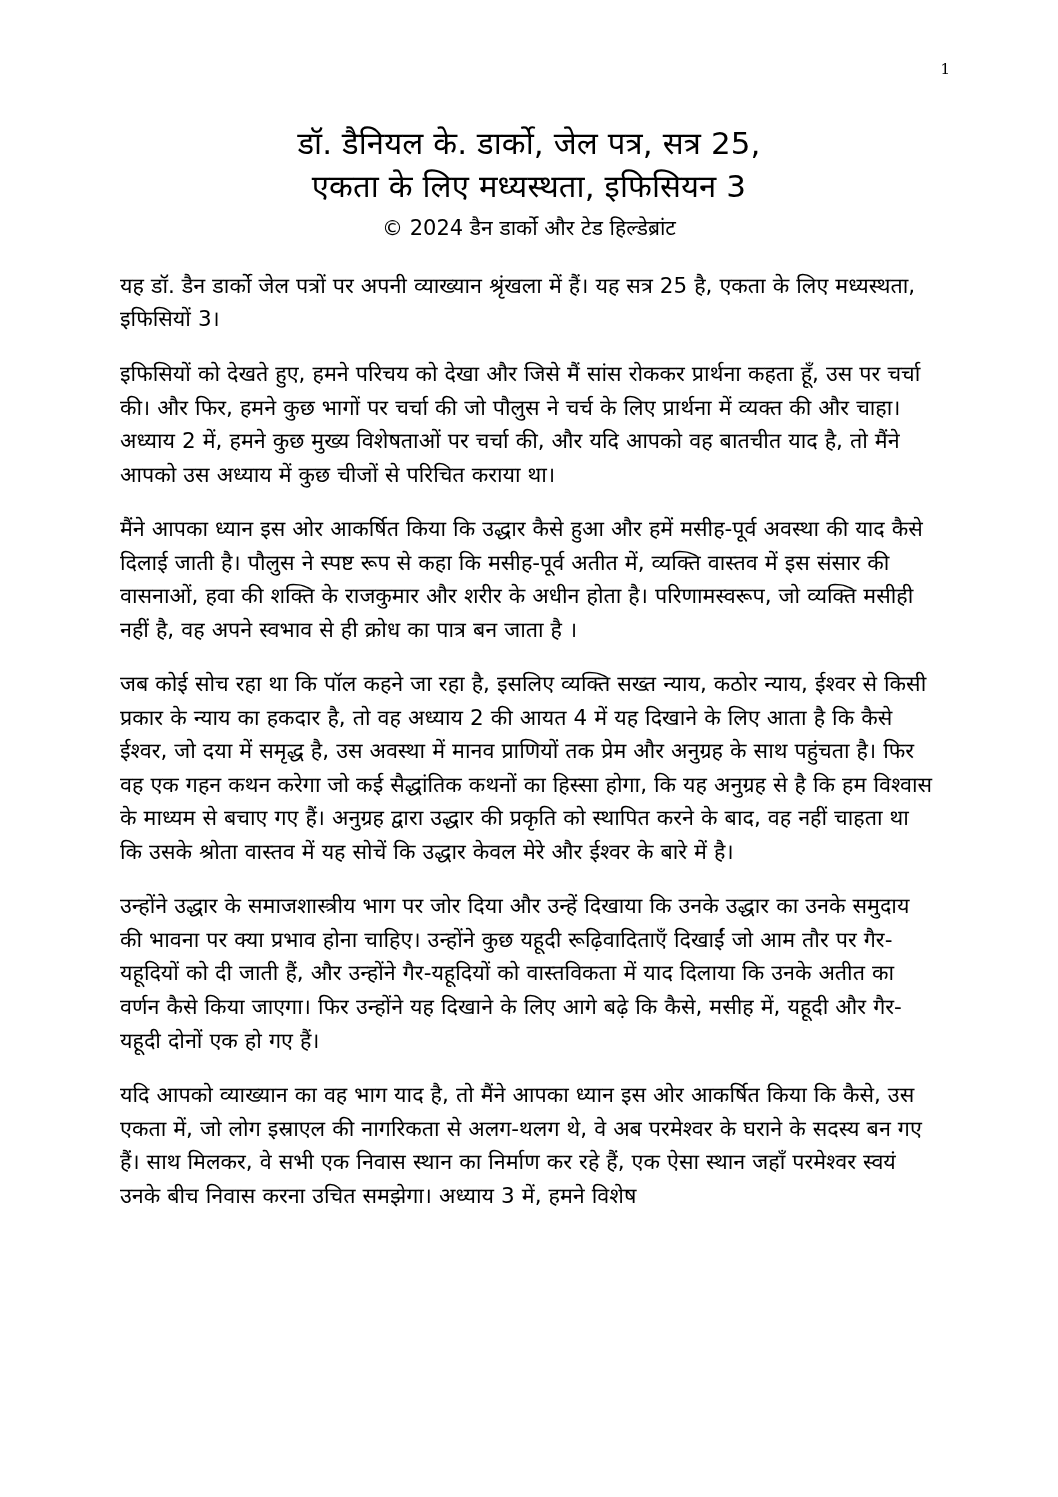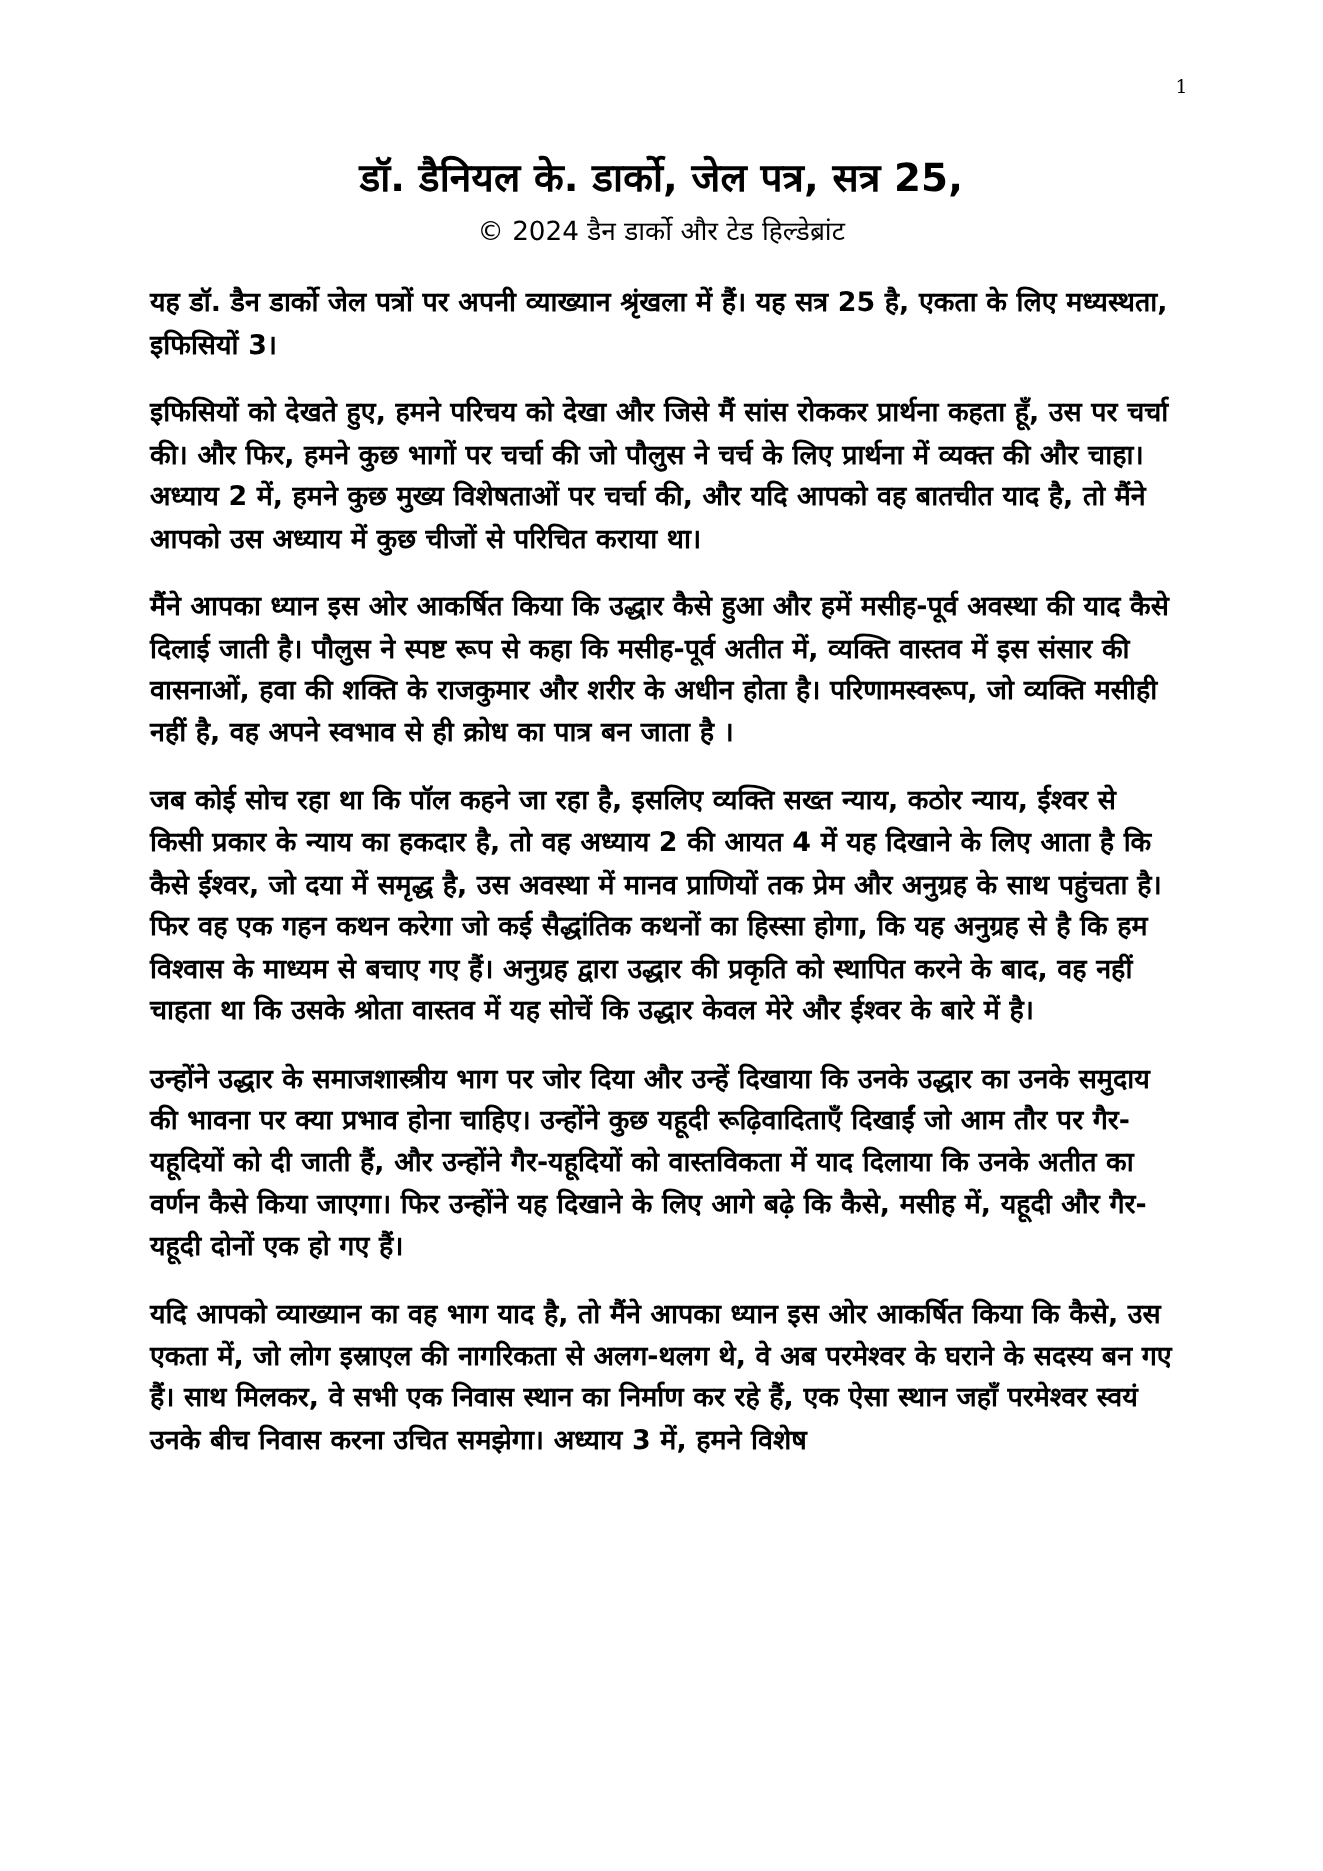--- a/index.html
+++ b/index.html
@@ -27,21 +27,21 @@
     top: 62px;
     right: 108px;
     font-size: 15px;
     font-family: "DejaVu Serif", serif;
     line-height: 1;
   }
   .doc-title {
     margin: 62px 0 0 0;
     text-align: center;
     font-size: 31px;
-    font-weight: bold;
+    font-weight: normal;
     line-height: 1.38;
     font-family: "DejaVu Sans", sans-serif;
     letter-spacing: 0.1px;
   }
   .doc-title .line {
     display: block;
   }
   .copyright {
     margin: 6px 0 0 0;
     text-align: center;
@@ -52,35 +52,35 @@
   .body-text {
     margin-top: 26px;
   }
   .para {
     margin: 0 0 21px 0;
     font-size: 21.5px;
     line-height: 1.56;
     text-align: left;
     font-family: "DejaVu Sans", sans-serif;
     word-spacing: 0.2px;
-    font-weight: bold;
   }
   .para:last-child {
     margin-bottom: 0;
   }
 </style>
 </head>
 <body>
 
 <div class="page">
 
   <div class="page-number">1</div>
 
   <h1 class="doc-title">
     <span class="line">डॉ. डैनियल के. डार्को, जेल पत्र, सत्र 25,</span>
+    <span class="line">एकता के लिए मध्यस्थता, इफिसियन 3</span>
   </h1>
 
   <div class="copyright">© 2024 डैन डार्को और टेड हिल्डेब्रांट</div>
 
   <div class="body-text">
     <p class="para">यह डॉ. डैन डार्को जेल पत्रों पर अपनी व्याख्यान श्रृंखला में हैं। यह सत्र 25 है, एकता के लिए मध्यस्थता, इफिसियों 3।</p>
     <p class="para">इफिसियों को देखते हुए, हमने परिचय को देखा और जिसे मैं सांस रोककर प्रार्थना कहता हूँ, उस पर चर्चा की। और फिर, हमने कुछ भागों पर चर्चा की जो पौलुस ने चर्च के लिए प्रार्थना में व्यक्त की और चाहा। अध्याय 2 में, हमने कुछ मुख्य विशेषताओं पर चर्चा की, और यदि आपको वह बातचीत याद है, तो मैंने आपको उस अध्याय में कुछ चीजों से परिचित कराया था।</p>
     <p class="para">मैंने आपका ध्यान इस ओर आकर्षित किया कि उद्धार कैसे हुआ और हमें मसीह-पूर्व अवस्था की याद कैसे दिलाई जाती है। पौलुस ने स्पष्ट रूप से कहा कि मसीह-पूर्व अतीत में, व्यक्ति वास्तव में इस संसार की वासनाओं, हवा की शक्ति के राजकुमार और शरीर के अधीन होता है। परिणामस्वरूप, जो व्यक्ति मसीही नहीं है, वह अपने स्वभाव से ही क्रोध का पात्र बन जाता है ।</p>
     <p class="para">जब कोई सोच रहा था कि पॉल कहने जा रहा है, इसलिए व्यक्ति सख्त न्याय, कठोर न्याय, ईश्वर से किसी प्रकार के न्याय का हकदार है, तो वह अध्याय 2 की आयत 4 में यह दिखाने के लिए आता है कि कैसे ईश्वर, जो दया में समृद्ध है, उस अवस्था में मानव प्राणियों तक प्रेम और अनुग्रह के साथ पहुंचता है। फिर वह एक गहन कथन करेगा जो कई सैद्धांतिक कथनों का हिस्सा होगा, कि यह अनुग्रह से है कि हम विश्वास के माध्यम से बचाए गए हैं। अनुग्रह द्वारा उद्धार की प्रकृति को स्थापित करने के बाद, वह नहीं चाहता था कि उसके श्रोता वास्तव में यह सोचें कि उद्धार केवल मेरे और ईश्वर के बारे में है।</p>
     <p class="para">उन्होंने उद्धार के समाजशास्त्रीय भाग पर जोर दिया और उन्हें दिखाया कि उनके उद्धार का उनके समुदाय की भावना पर क्या प्रभाव होना चाहिए। उन्होंने कुछ यहूदी रूढ़िवादिताएँ दिखाईं जो आम तौर पर गैर-यहूदियों को दी जाती हैं, और उन्होंने गैर-यहूदियों को वास्तविकता में याद दिलाया कि उनके अतीत का वर्णन कैसे किया जाएगा। फिर उन्होंने यह दिखाने के लिए आगे बढ़े कि कैसे, मसीह में, यहूदी और गैर-यहूदी दोनों एक हो गए हैं।</p>

